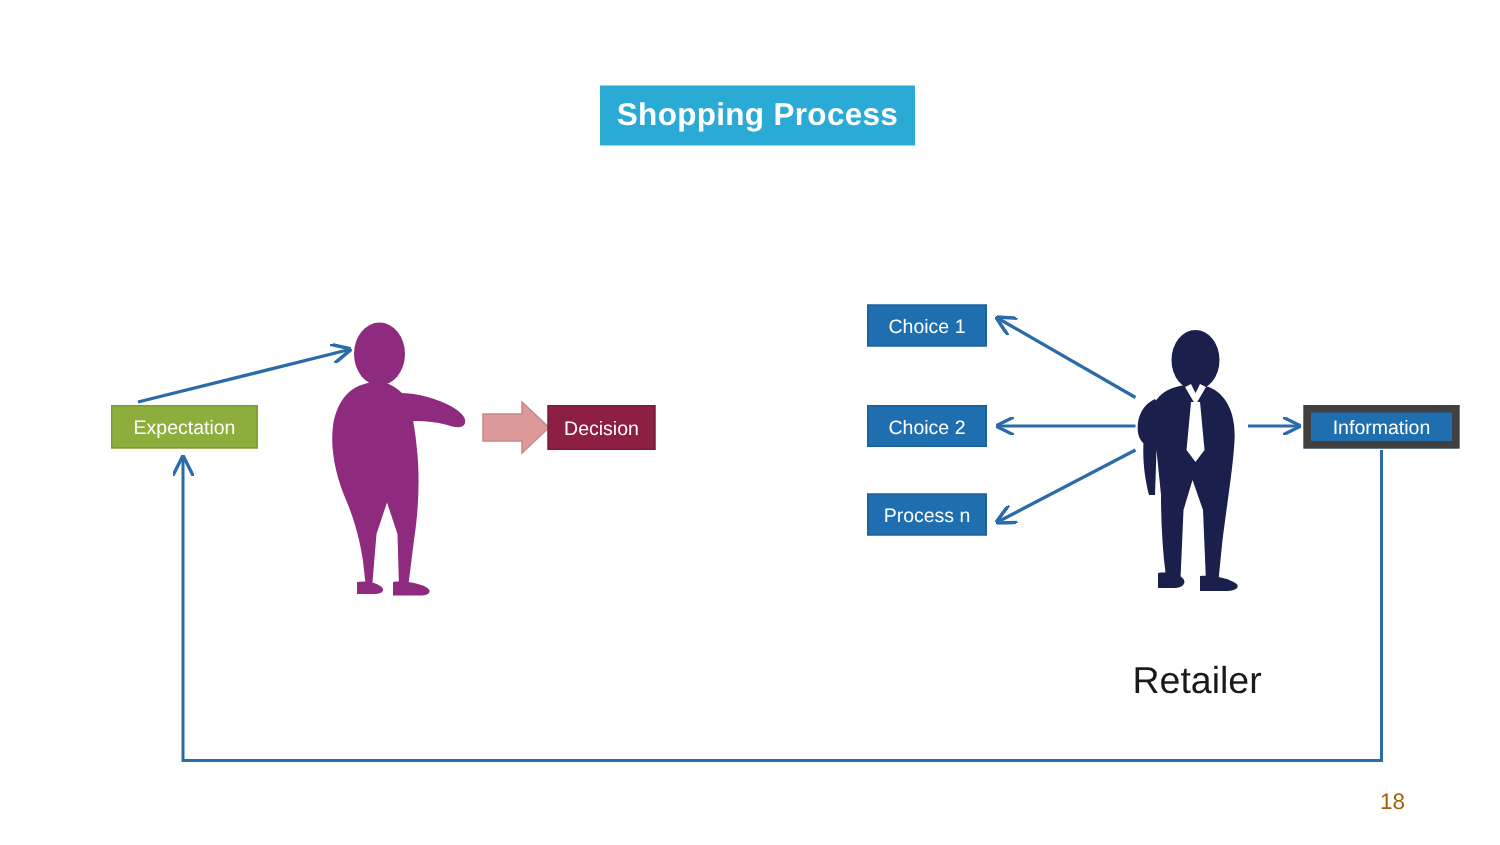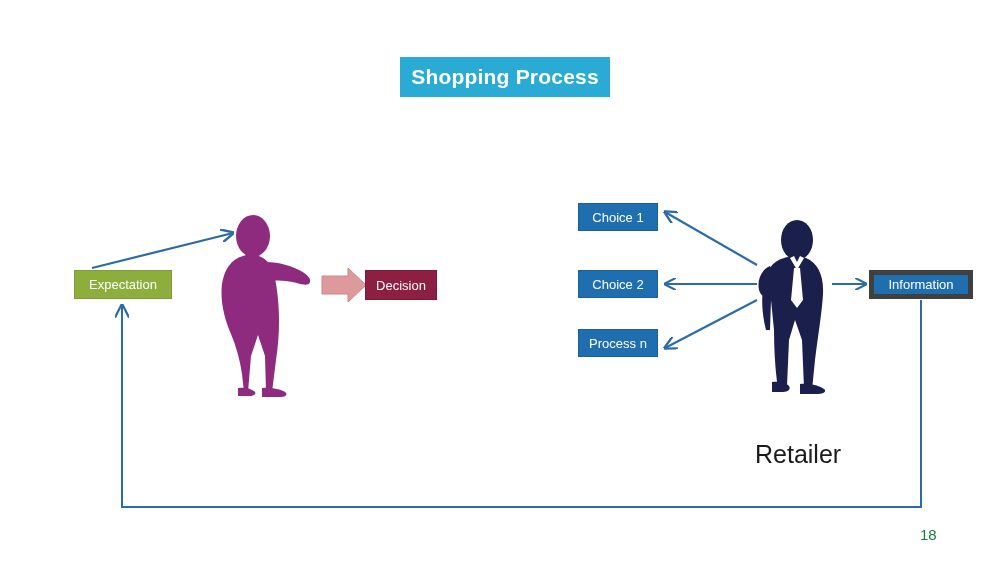--- a/index.html
+++ b/index.html
@@ -100,21 +100,21 @@
   }
   .label-consumer { left: 210px; top: 412px; }
   .label-retailer { left: 755px; top: 412px; margin-top: 28px; }
 
   
   .page-number {
     position: absolute;
     left: 920px;
     top: 526px;
     font-size: 15px;
-    color: #15803d;
+    color: #a16207;
   }
 </style>
 </head>
 <body>
 
 <div id="slide">
 
   <svg id="svg-layer" viewBox="0 0 1000 563">
     <defs>
       <marker id="arrowThin" viewBox="0 0 10 10" refX="9" refY="5" markerWidth="6" markerHeight="6" orient="auto-start-reverse">

